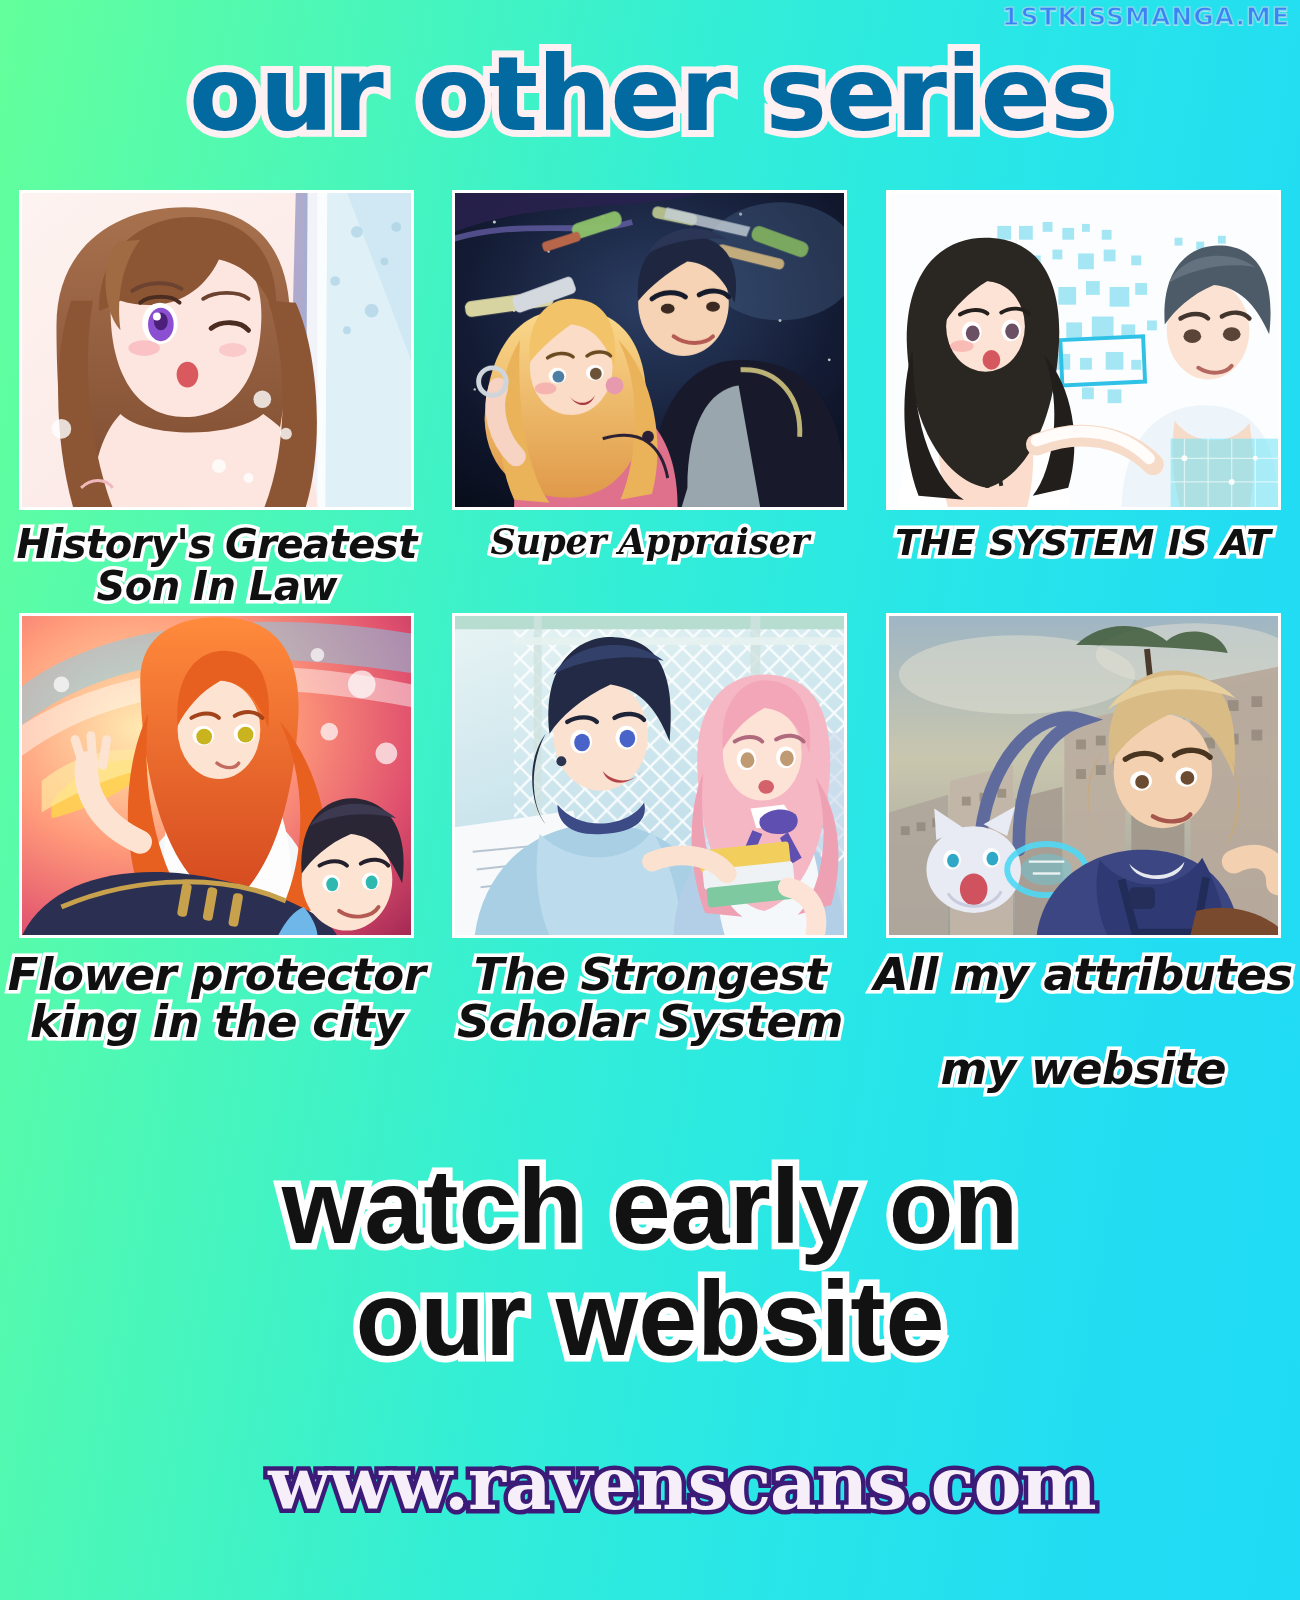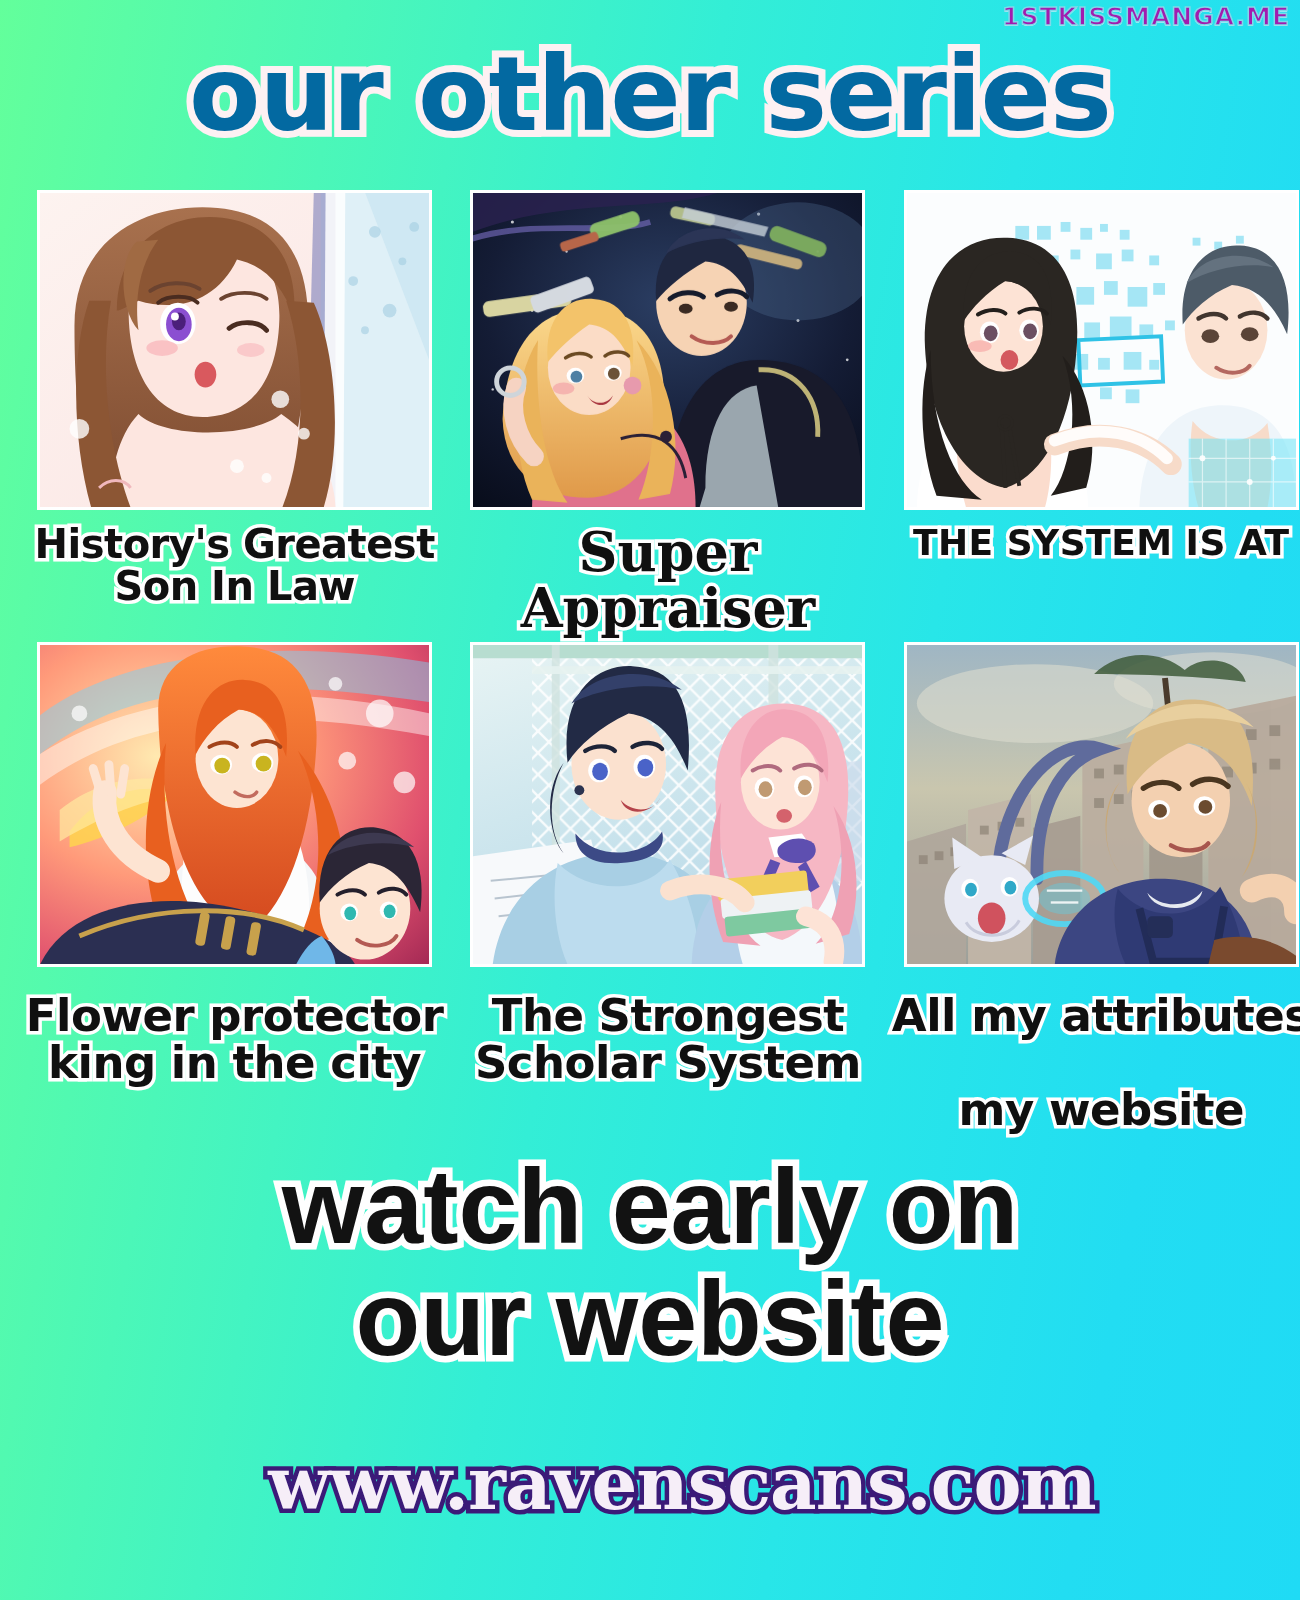--- a/index.html
+++ b/index.html
@@ -16,21 +16,21 @@
   }
 
   
   .watermark {
     position: absolute;
     top: 2px;
     right: 10px;
     font-size: 25px;
     font-weight: bold;
     letter-spacing: 1px;
-    color: #a21caf;
+    color: #3b82f6;
     font-family: "DejaVu Sans", sans-serif;
     -webkit-text-stroke: 1.5px #7fd8ea;
     text-shadow: 0 1px 0 #ffffff;
     z-index: 40;
   }
 
   
   .headline {
     position: absolute;
     top: 42px;
@@ -45,22 +45,23 @@
     letter-spacing: -1px;
     paint-order: stroke fill;
     -webkit-text-stroke: 14px #fdf1f3;
     text-shadow: 0 0 2px #fdf1f3;
   }
 
   
   .grid {
     position: absolute;
     top: 190px;
-    left: 18px;
+    left: 0;
     width: 1112px;
+    font-style: italic;
   }
   .row {
     display: flex;
     width: 1300px;
   }
   .cell {
     width: 433.3px;
     box-sizing: border-box;
     display: flex;
     flex-direction: column;
@@ -80,24 +81,24 @@
   .card-title {
     margin-top: 14px;
     text-align: center;
     font-weight: bold;
     color: #101010;
     line-height: 1.04;
     paint-order: stroke fill;
     -webkit-text-stroke: 7px #ffffff;
   }
   .t-rounded { font-family: "DejaVu Sans", sans-serif; font-size: 40px; letter-spacing: -0.5px; }
-  .t-serif   { font-family: "DejaVu Serif", serif;    font-size: 54px; }
+  .t-serif   { font-family: "DejaVu Serif", serif;    font-size: 35px; }
   .t-caps    { font-family: "DejaVu Sans", sans-serif; font-size: 36px; letter-spacing: 0.5px; text-transform: uppercase; }
 
-  .row2 .card-title { font-size: 45px; margin-top: 26px; }
+  .row2 .card-title { font-size: 45px; margin-top: 14px; }
   .row2 .cell:nth-child(3) .card-title { font-size: 45px; }
 
   
   .row2 { margin-top: 6px; }
   .row2 .thumb { height: 325px; }
 
   
   .cta {
     position: absolute;
     top: 1150px;

